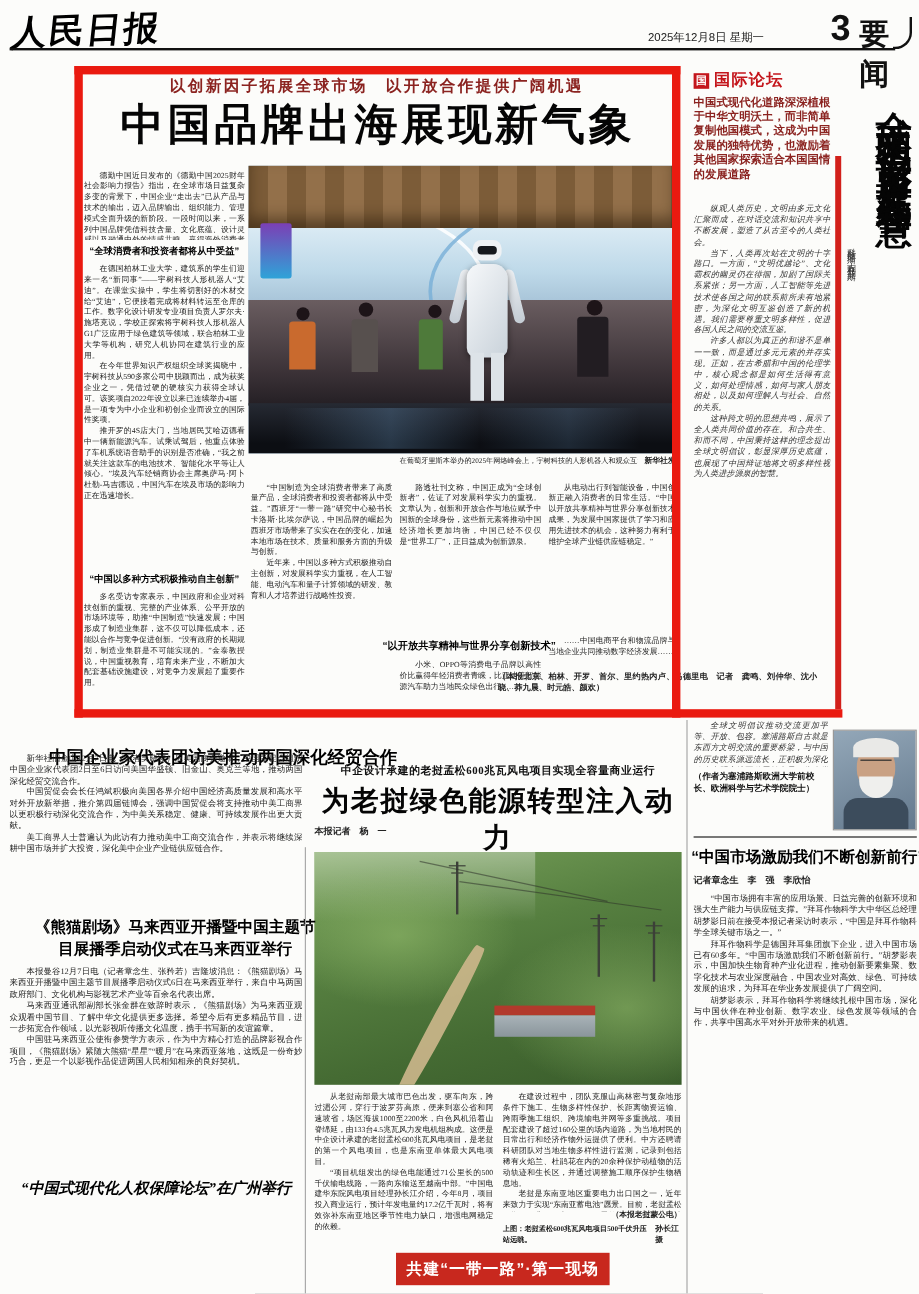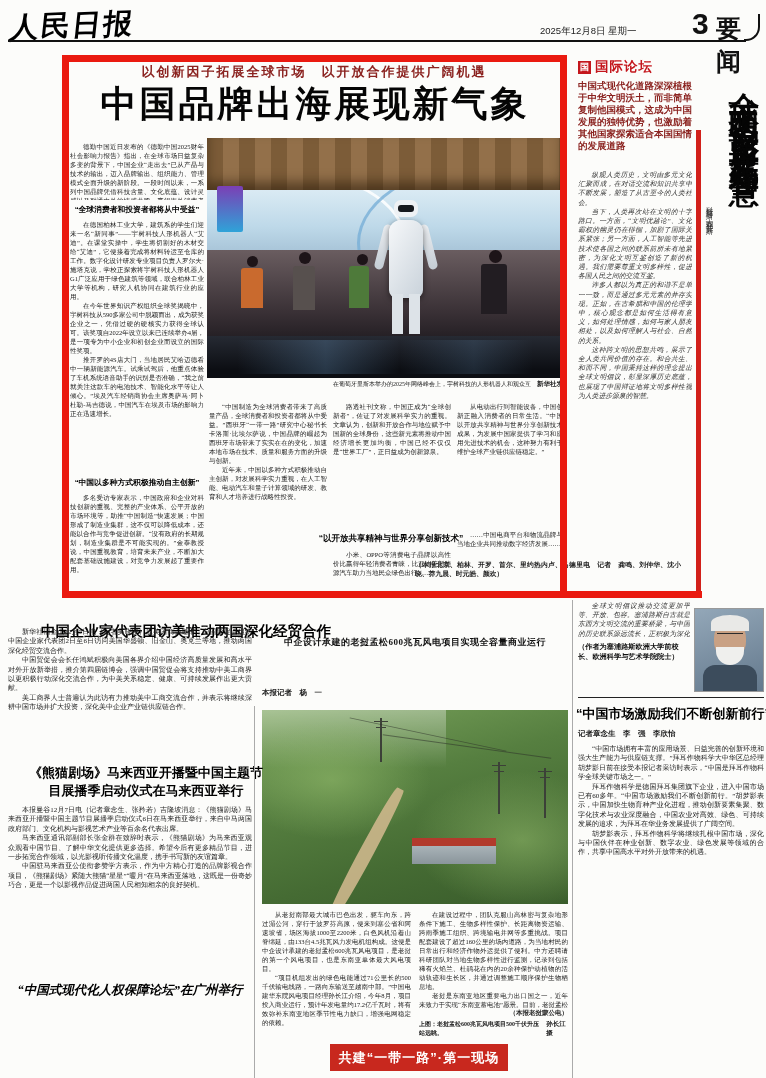--- a/index.html
+++ b/index.html
@@ -220,20 +220,21 @@
 
   <div class="abs headline-md" style="left:576px; top:705px; width:190px;">“中国市场激励我们不断创新前行”</div>
   <div class="abs byline" style="left:578px; top:729px; width:186px;">记者章念生　李　强　李欣怡</div>
   <div class="abs bodytext bodytext7" style="left:578px; top:745px; width:186px; height:333px;">
       <p>“中国市场拥有丰富的应用场景、日益完善的创新环境和强大生产能力与供应链支撑。”拜耳作物科学大中华区总经理胡梦影日前在接受本报记者采访时表示，“中国是拜耳作物科学全球关键市场之一。”</p>
       <p>拜耳作物科学是德国拜耳集团旗下企业，进入中国市场已有60多年。“中国市场激励我们不断创新前行。”胡梦影表示，中国加快生物育种产业化进程，推动创新要素集聚、数字化技术与农业深度融合，中国农业对高效、绿色、可持续发展的追求，为拜耳在华业务发展提供了广阔空间。</p>
       <p>胡梦影表示，拜耳作物科学将继续扎根中国市场，深化与中国伙伴在种业创新、数字农业、绿色发展等领域的合作，共享中国高水平对外开放带来的机遇。</p>
     </div>
 
   <div class="abs kicker-sm" style="left:262px; top:636px; width:306px;">中企设计承建的老挝孟松600兆瓦风电项目实现全容量商业运行</div>
+  <div class="abs headline-lg" style="left:262px; top:652px; width:306px;">为老挝绿色能源转型注入动力</div>
   <div class="abs byline" style="left:262px; top:688px; width:306px;">本报记者　杨　一</div>
 
   <div class="abs photo2" style="left:262px; top:710px; width:306px; height:194px;">
     <div class="p2-mist"></div>
     <div class="p2-hill" style="left:-30px; top:10px; width:200px; height:120px;"></div>
     <div class="p2-hill" style="left:150px; top:60px; width:220px; height:140px;"></div>
     <div class="p2-road" style="left:96px; top:70px;"></div>
     <div class="p2-tower" style="left:118px; top:8px; height:44px;"></div>
     <div class="p2-tower" style="left:236px; top:52px; height:52px;"></div>
     <div class="p2-tower" style="left:282px; top:58px; height:50px;"></div>

